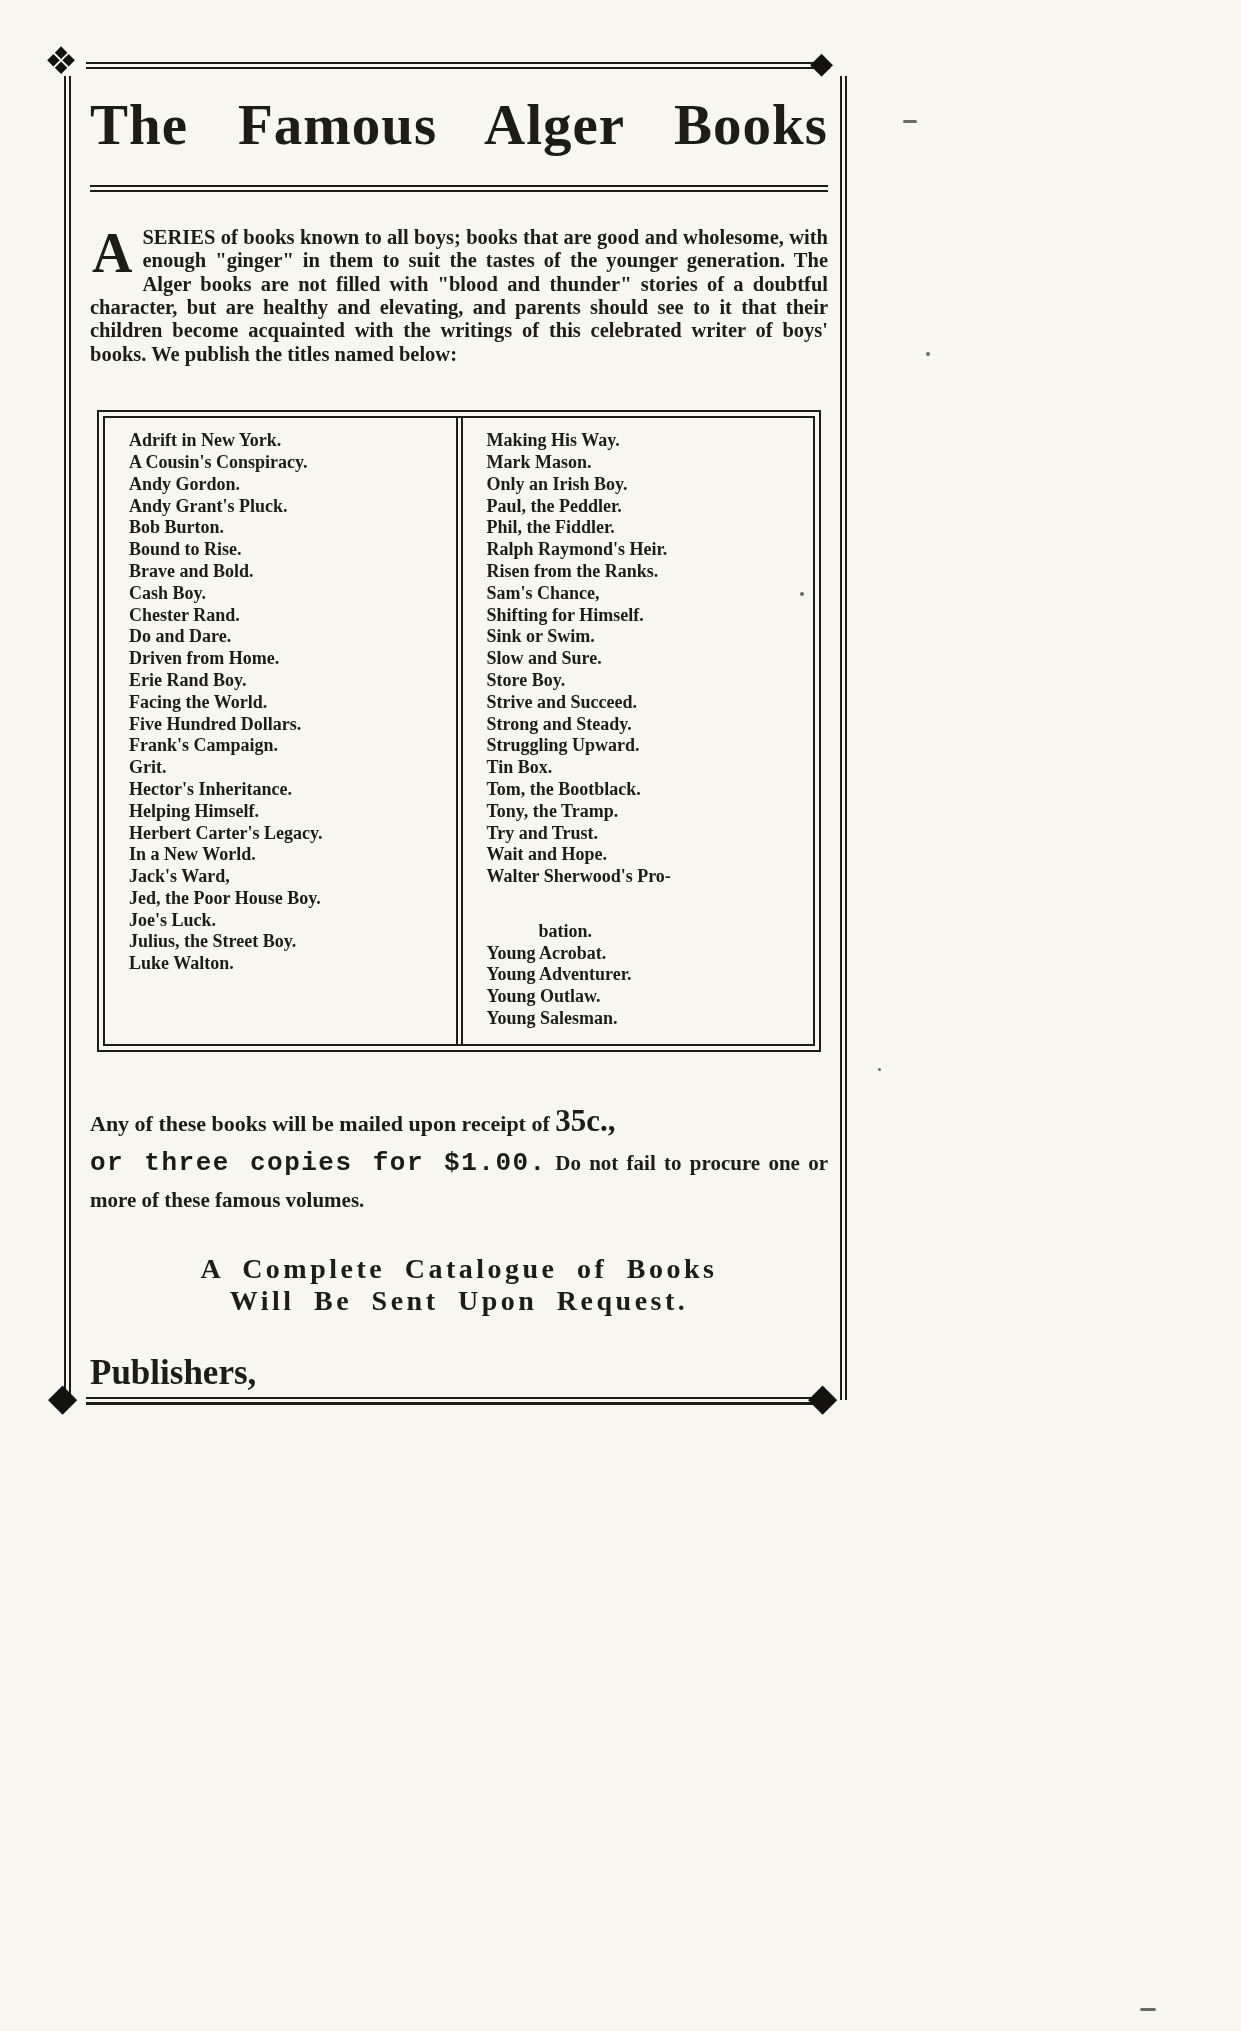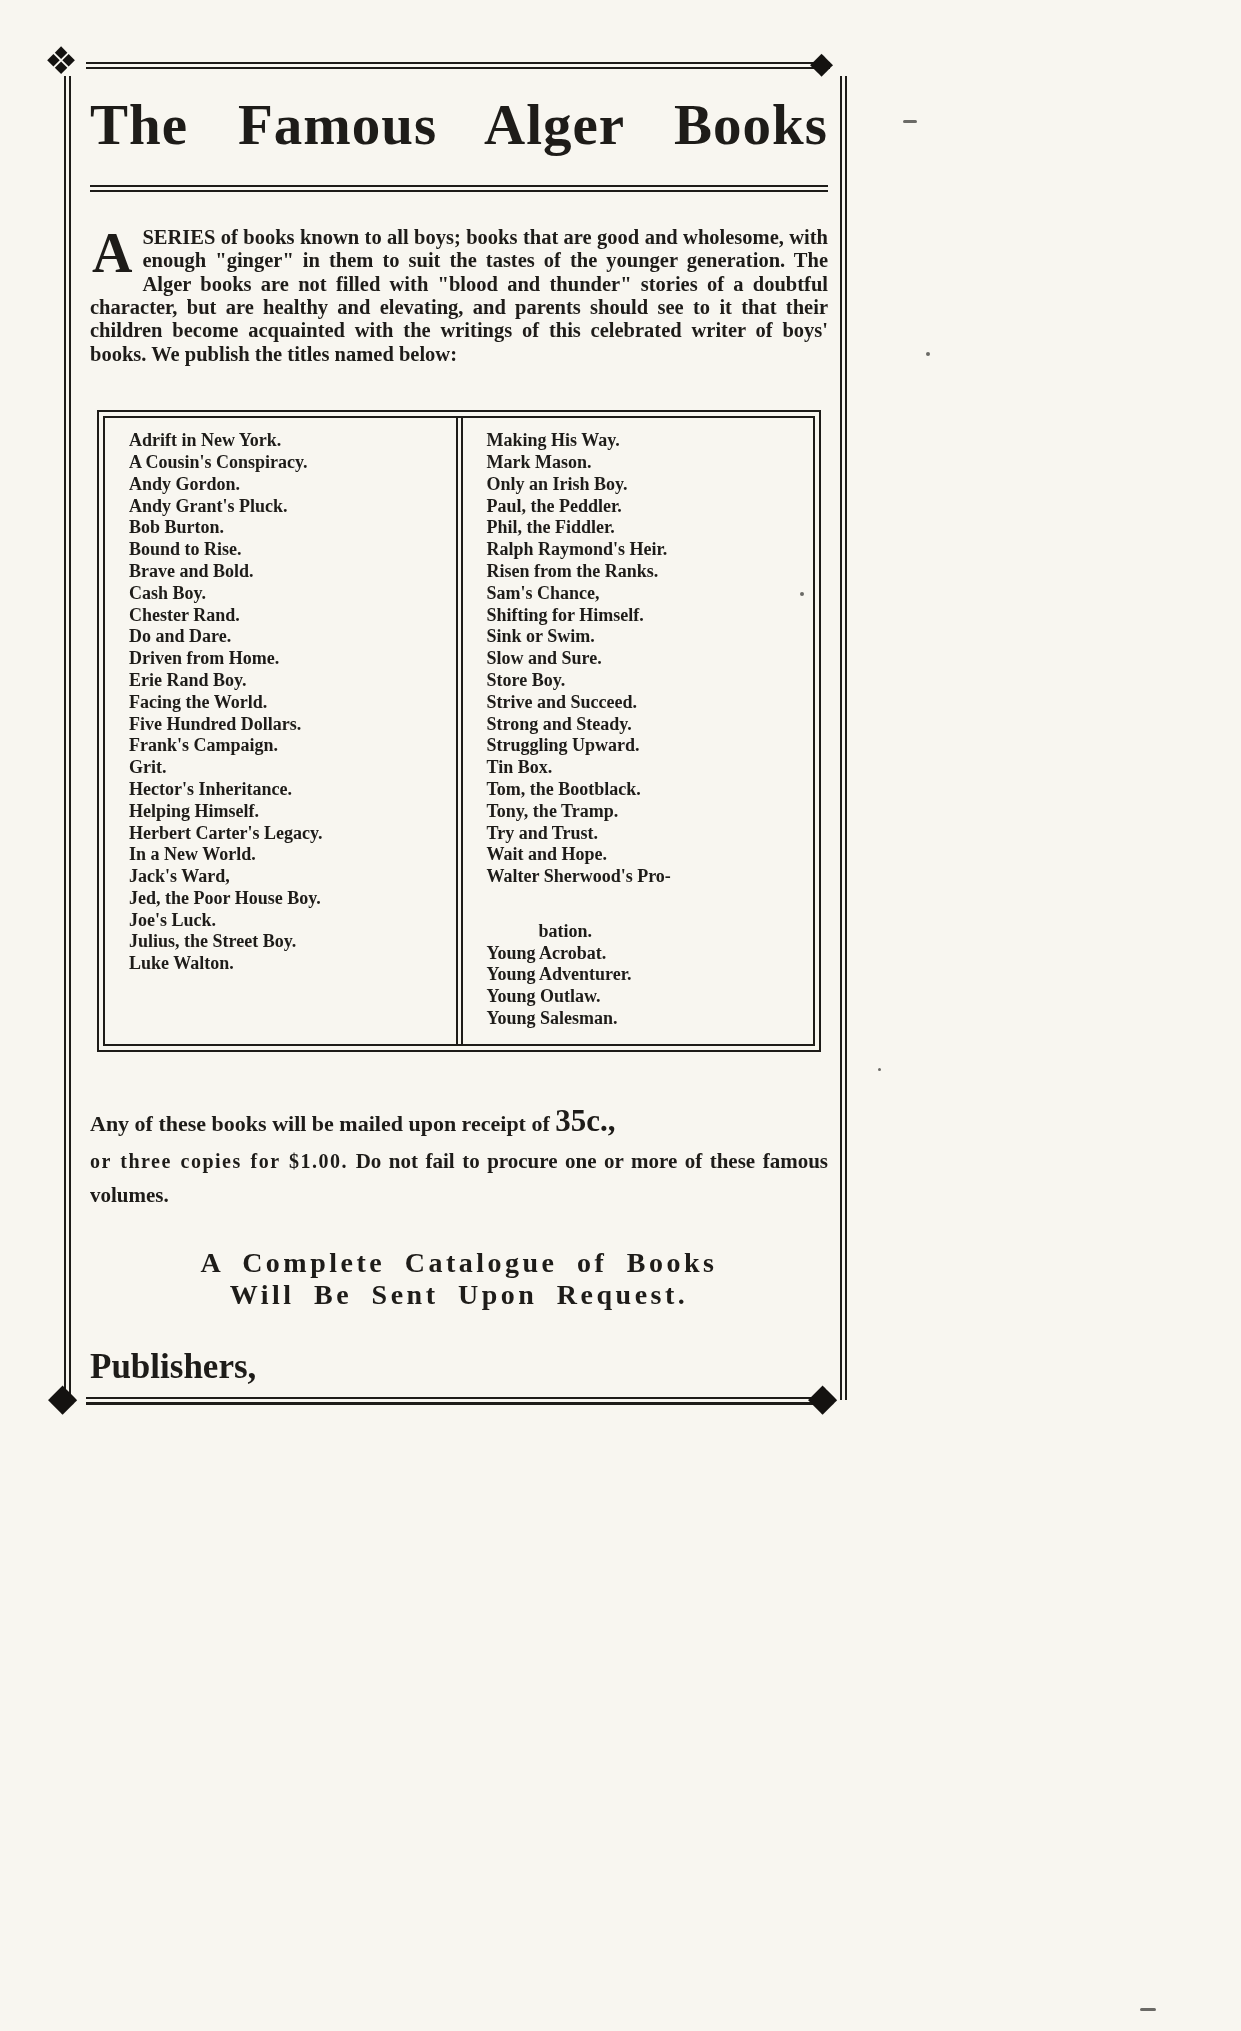--- a/index.html
+++ b/index.html
@@ -55,21 +55,21 @@
   .book-box { margin:44px auto 0; width:724px; border:2px solid #1e1c19; padding:4px; background:#f8f6f0; }
   .book-box-inner { border:2px solid #1e1c19; display:flex; }
   .col { flex:1; padding:12px 4px 14px 24px; }
   .col ul { list-style:none; }
   .col li { font-size:18px; line-height:21.8px; font-weight:700; white-space:nowrap; }
   .col li.indent { padding-left:52px;margin-top:33px; }
   .divider { width:7px; border-left:2px solid #1e1c19; border-right:2px solid #1e1c19; }
 
   .offer { margin-top:46px; font-size:22px; font-weight:700; text-align:justify; line-height:1.5; }
   .offer .big  { font-size:31px; }
-  .offer .wide { font-size:20px; letter-spacing:1.5px; }
+  .offer .wide { font-size:26px; letter-spacing:1.5px;font-family:Liberation Mono, monospace; }
   .offer .tail { font-size:21px; }
 
   .catalogue { margin-top:36px; text-align:center; font-weight:700;
                font-size:28px; letter-spacing:3.5px; word-spacing:9px; }
   .catalogue .line2 { }
 
   .footer-row { margin-top:36px; display:flex; justify-content:space-between; align-items:baseline; }
   .pub-name, .pub-city { font-size:43px; font-weight:700; letter-spacing:1px; }
   .pub-role { font-size:35px; font-weight:700; }
 

